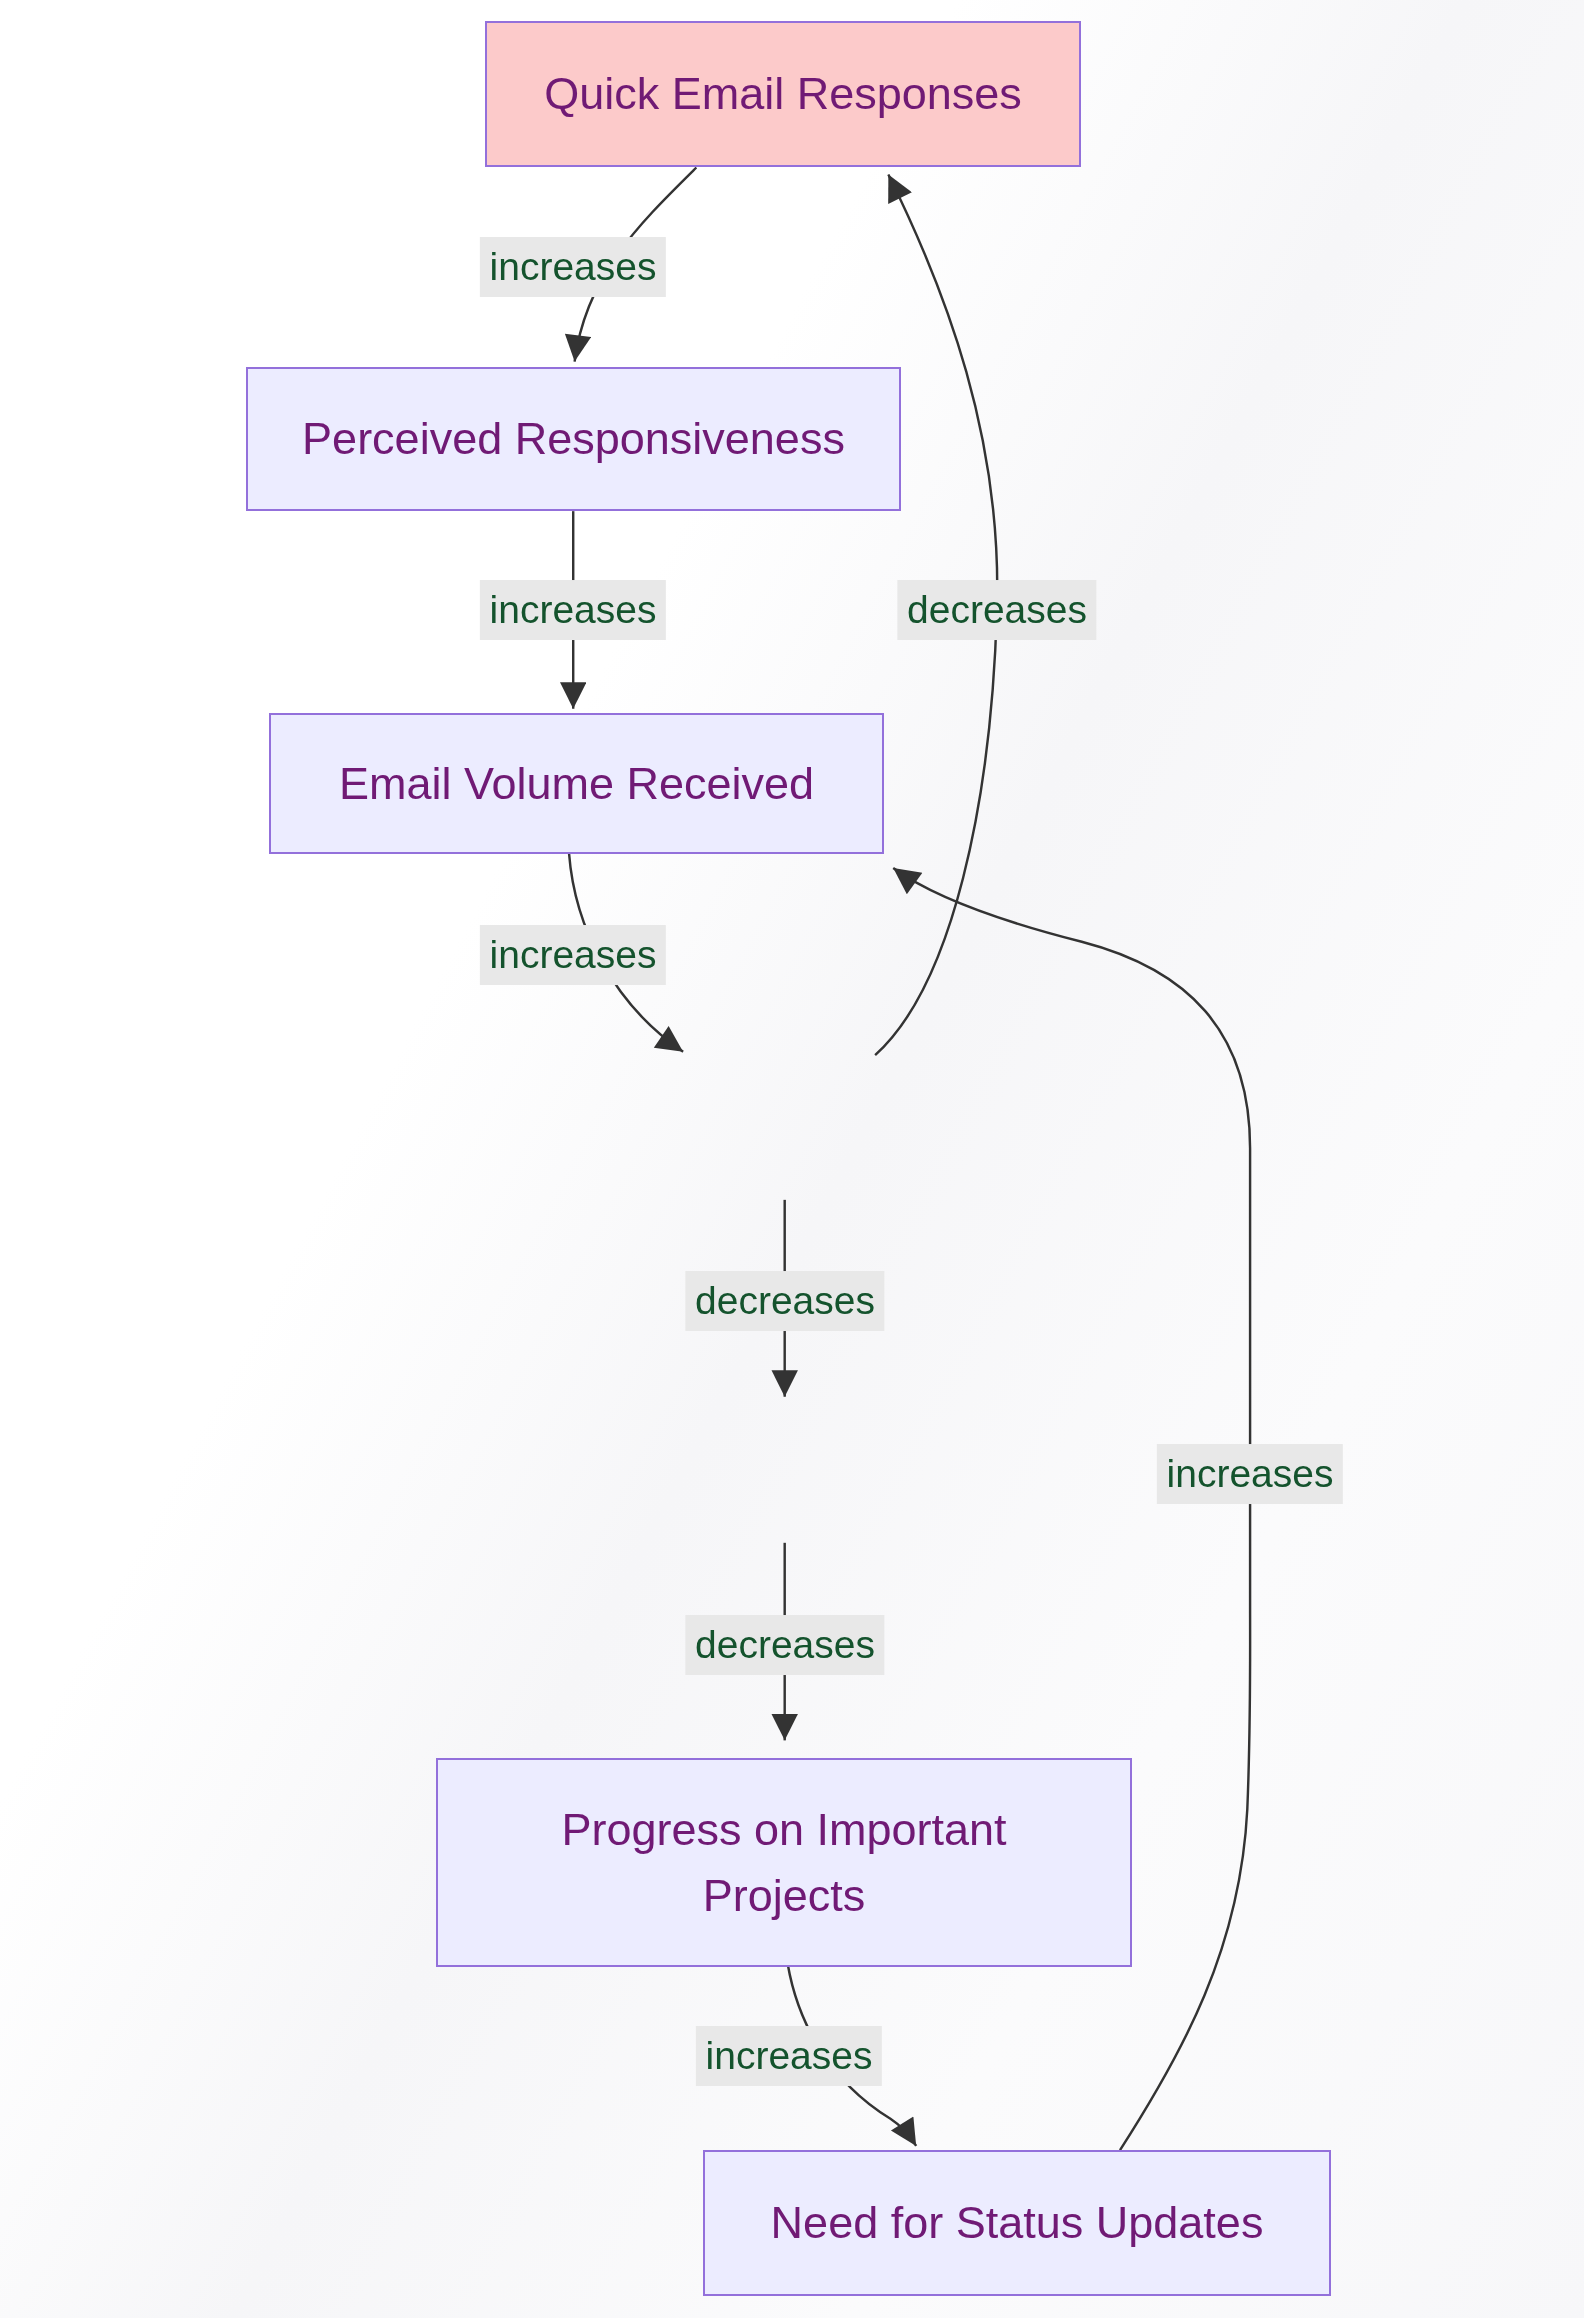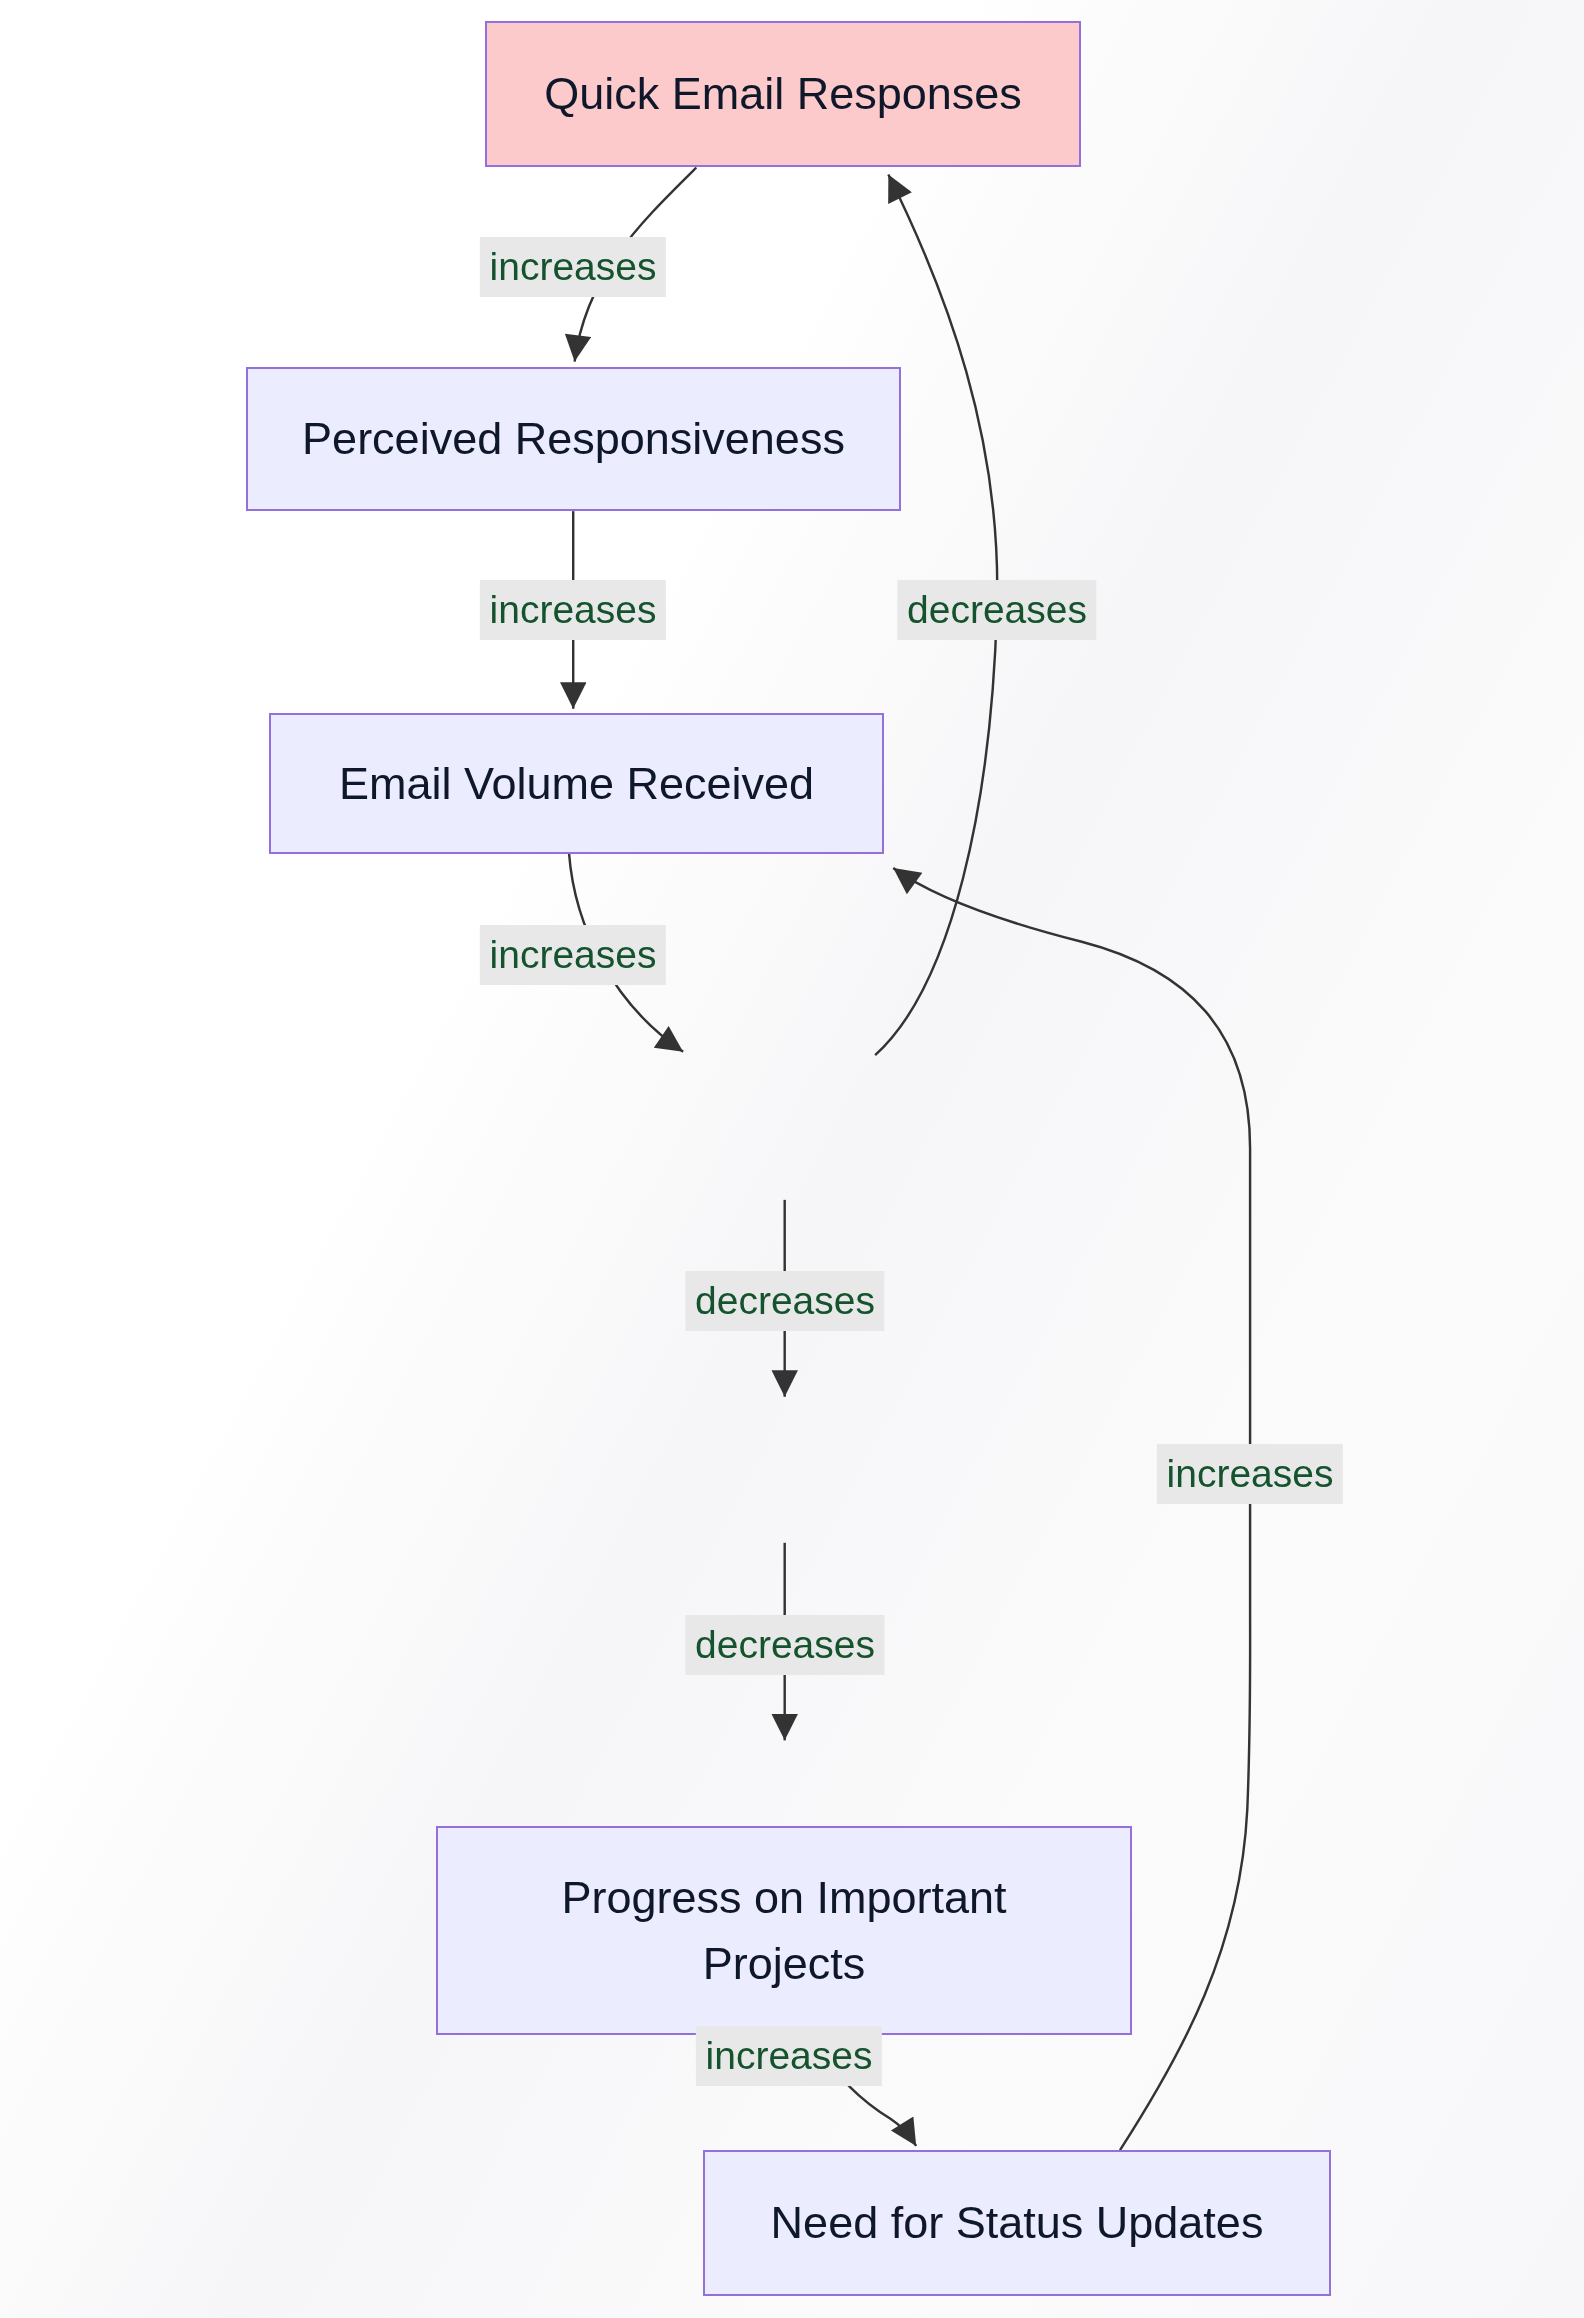--- a/index.html
+++ b/index.html
@@ -27,21 +27,21 @@
     stroke: #333333;
     stroke-width: 3.5px;
   }
   .node {
     position: absolute;
     display: flex;
     align-items: center;
     justify-content: center;
     border: 2.4px solid #9370DB;
     box-sizing: border-box;
-    color: #0f172a;
+    color: #701a75;
     font-size: 45px;
     line-height: 1.45;
     text-align: center;
   }
   .node.lavender { background: #ECECFF; }
   .node.pink     { background: #FCCACA; }
   .node-label { display: inline-block; }
   .edge-label {
     position: absolute;
     transform: translate(-50%, -50%);
@@ -83,21 +83,21 @@
   <div class="node lavender" style="left:246px; top:367px; width:655px; height:144px;">
     <span class="node-label">Perceived Responsiveness</span>
   </div>
 
   <div class="node lavender" style="left:269px; top:713px; width:615px; height:141px;">
     <span class="node-label">Email Volume Received</span>
   </div>
 
 
 
-  <div class="node lavender" style="left:436px; top:1826px; width:696px; height:209px;">
+  <div class="node lavender" style="left:436px; top:1758px; width:696px; height:209px;">
     <span class="node-label" style="max-width:543px;">Progress on Important Projects</span>
   </div>
 
   <div class="node lavender" style="left:703px; top:2150px; width:628px; height:146px;">
     <span class="node-label">Need for Status Updates</span>
   </div>
 
   <div class="edge-label" style="left:573px; top:267px;">increases</div>
   <div class="edge-label" style="left:573px; top:610px;">increases</div>
   <div class="edge-label" style="left:573px; top:955px;">increases</div>

